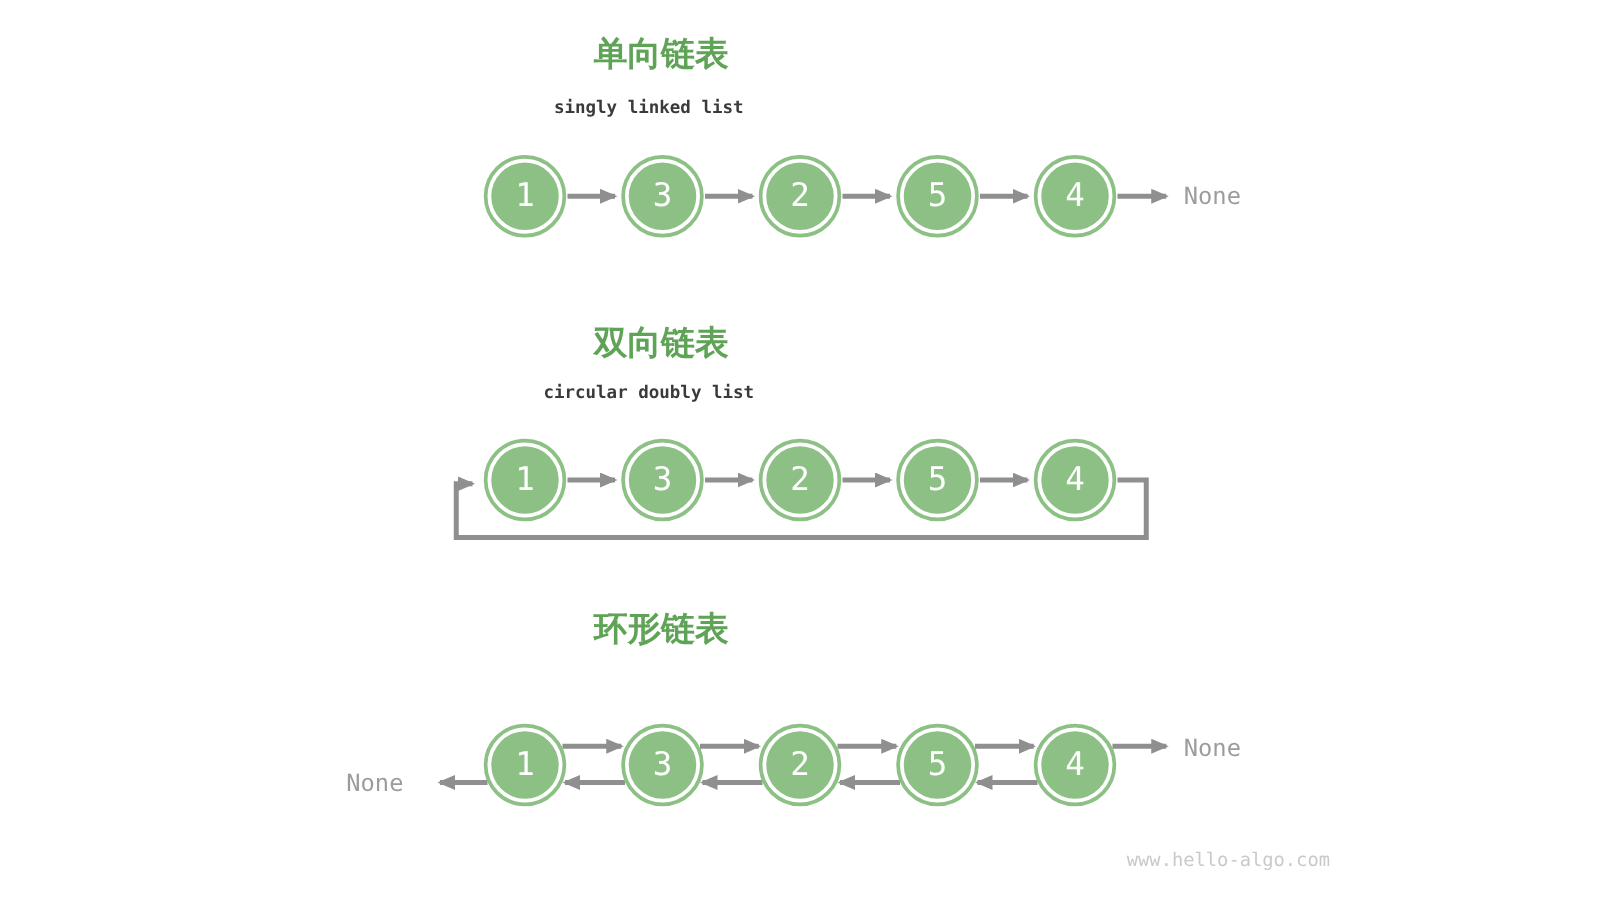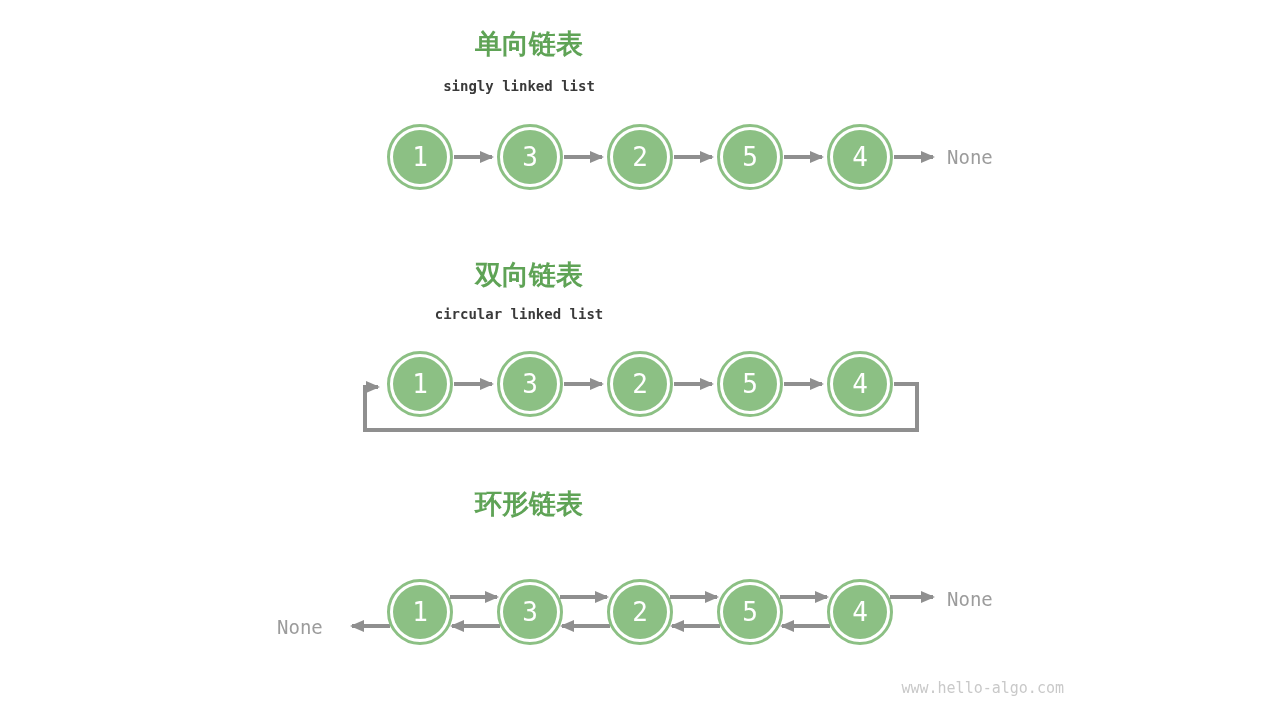--- a/index.html
+++ b/index.html
@@ -135,21 +135,21 @@
   </div>
   <div class="node" style="left:717px;top:124px">
     <div class="node-inner">5</div>
   </div>
   <div class="node" style="left:827px;top:124px">
     <div class="node-inner">4</div>
   </div>
   <div class="none" style="left:947px;top:142px">None</div>
 
   <div class="title" style="top:258px">双向链表</div>
-  <div class="subtitle" style="top:301px">circular linked list</div>
+  <div class="subtitle" style="top:301px">circular doubly list</div>
 
   <div class="node" style="left:387px;top:351px">
     <div class="node-inner">1</div>
   </div>
   <div class="node" style="left:497px;top:351px">
     <div class="node-inner">3</div>
   </div>
   <div class="node" style="left:607px;top:351px">
     <div class="node-inner">2</div>
   </div>

